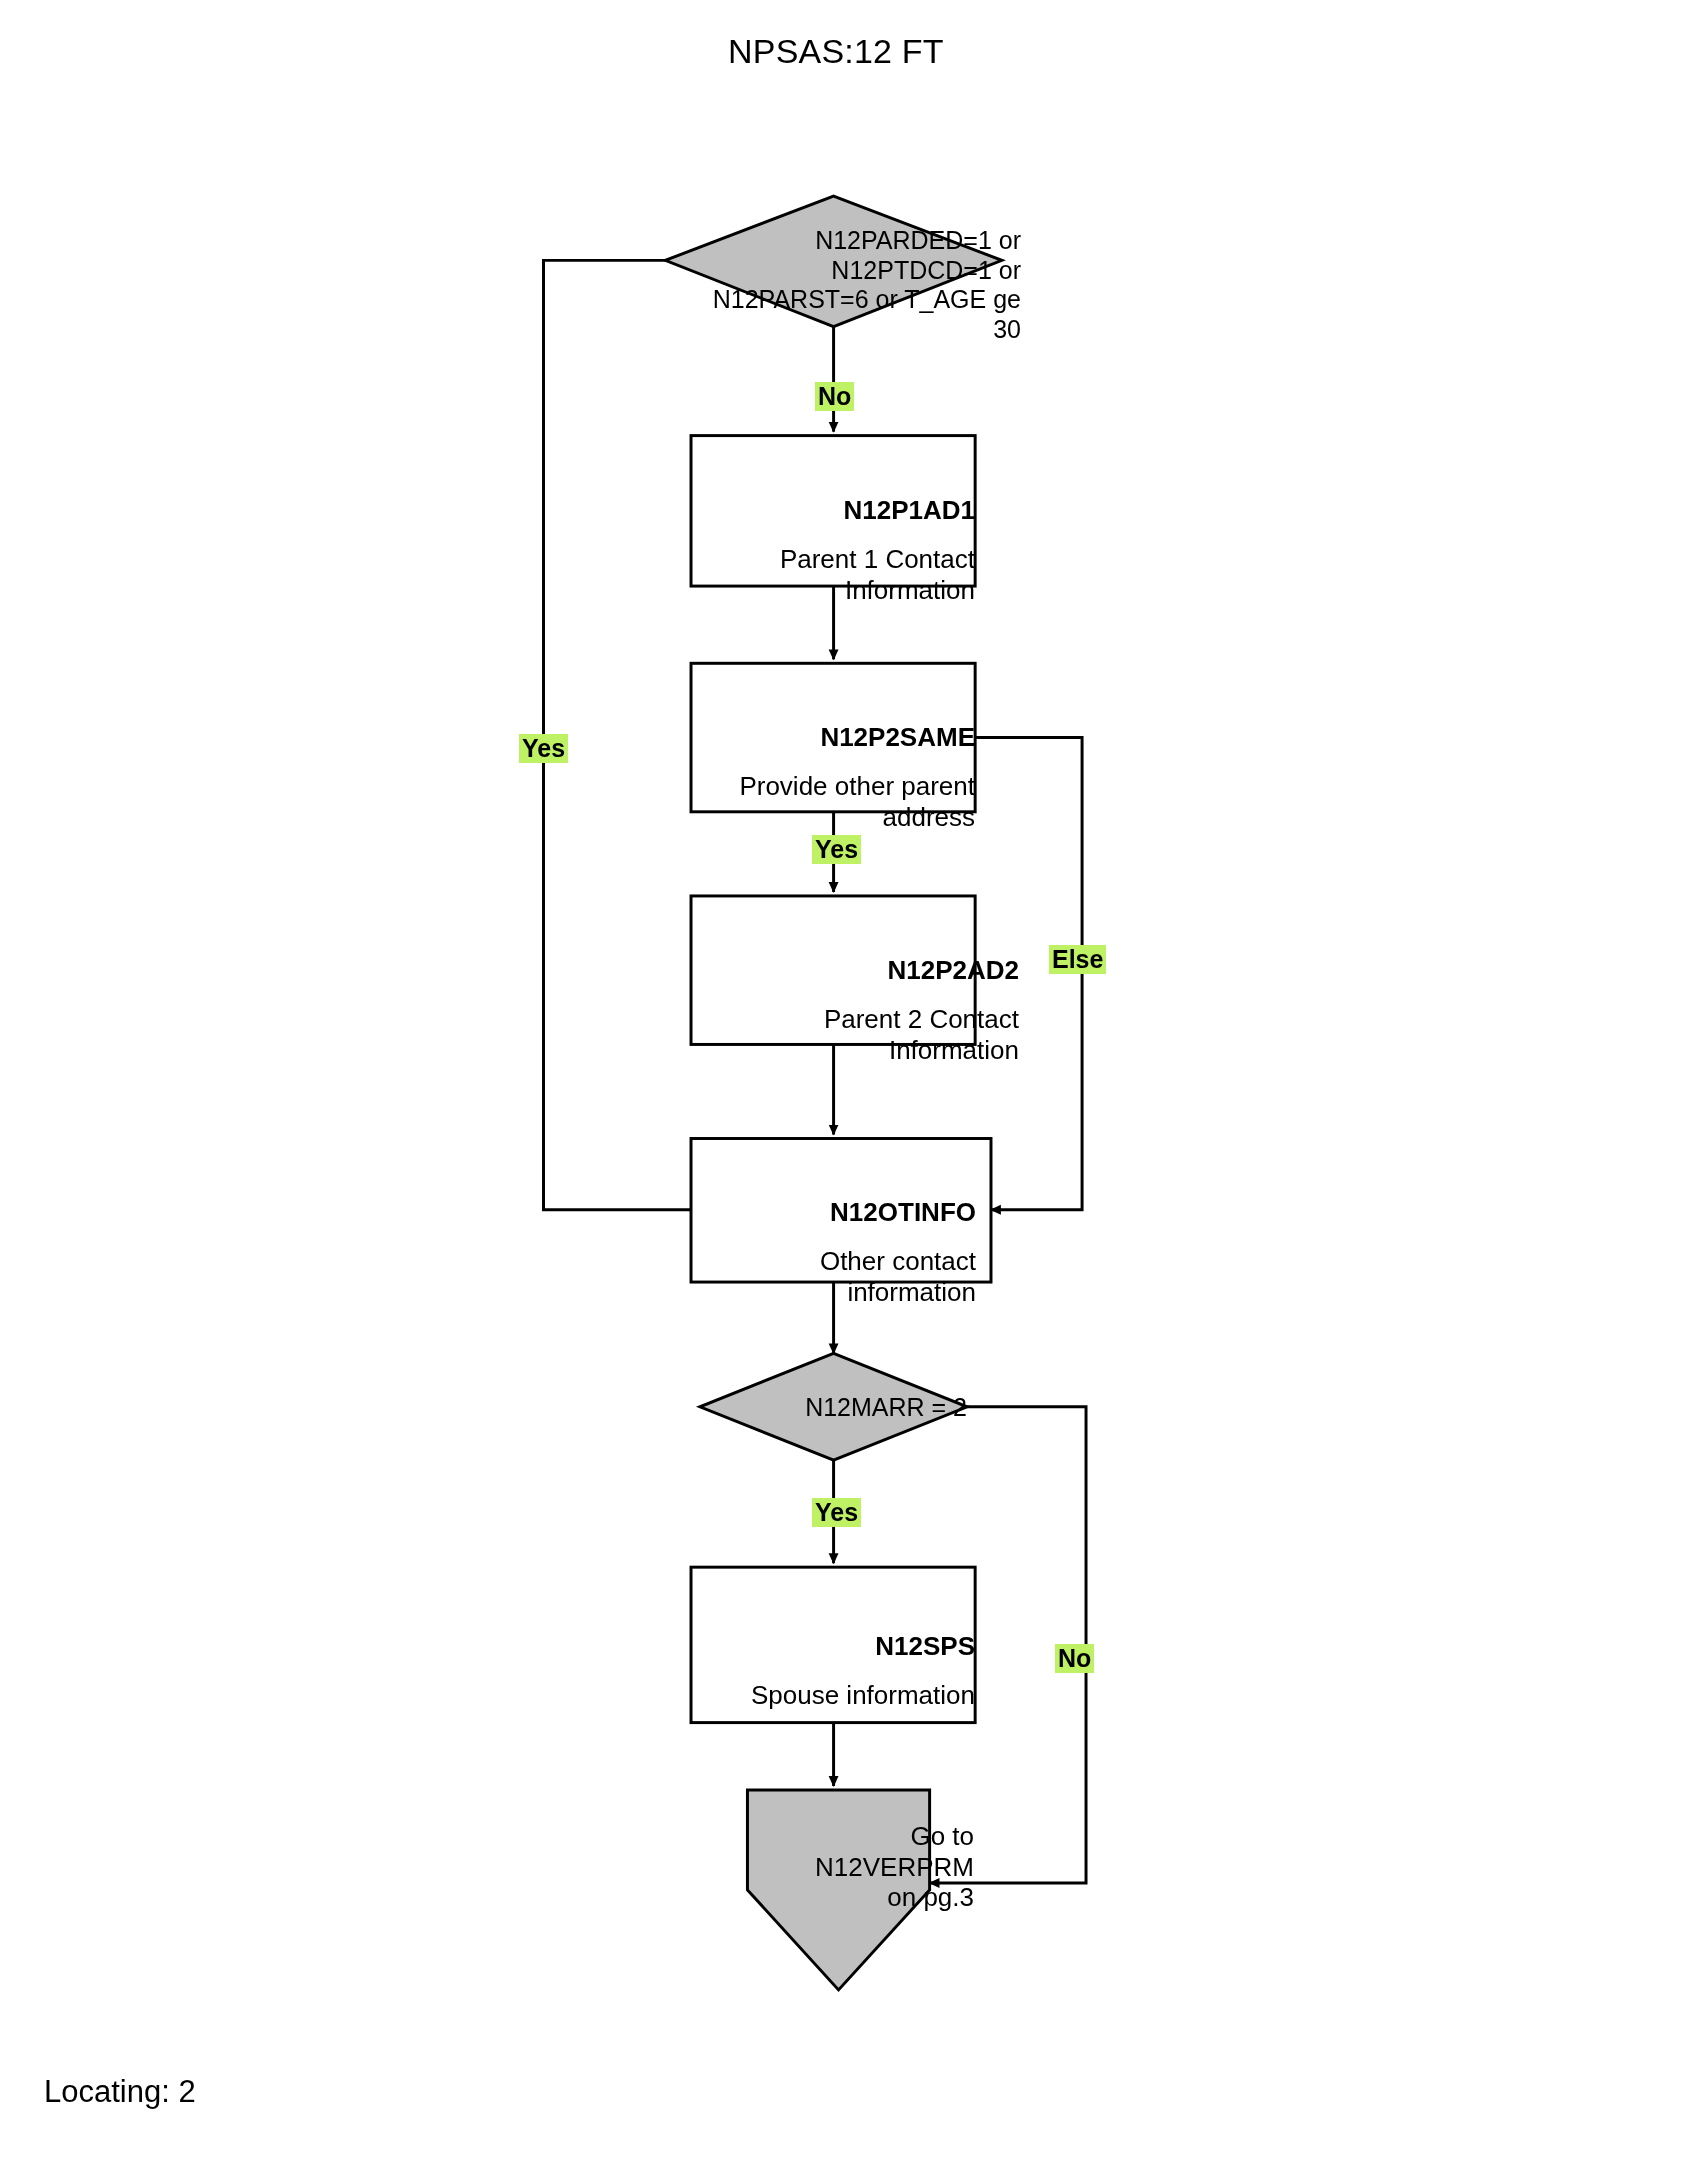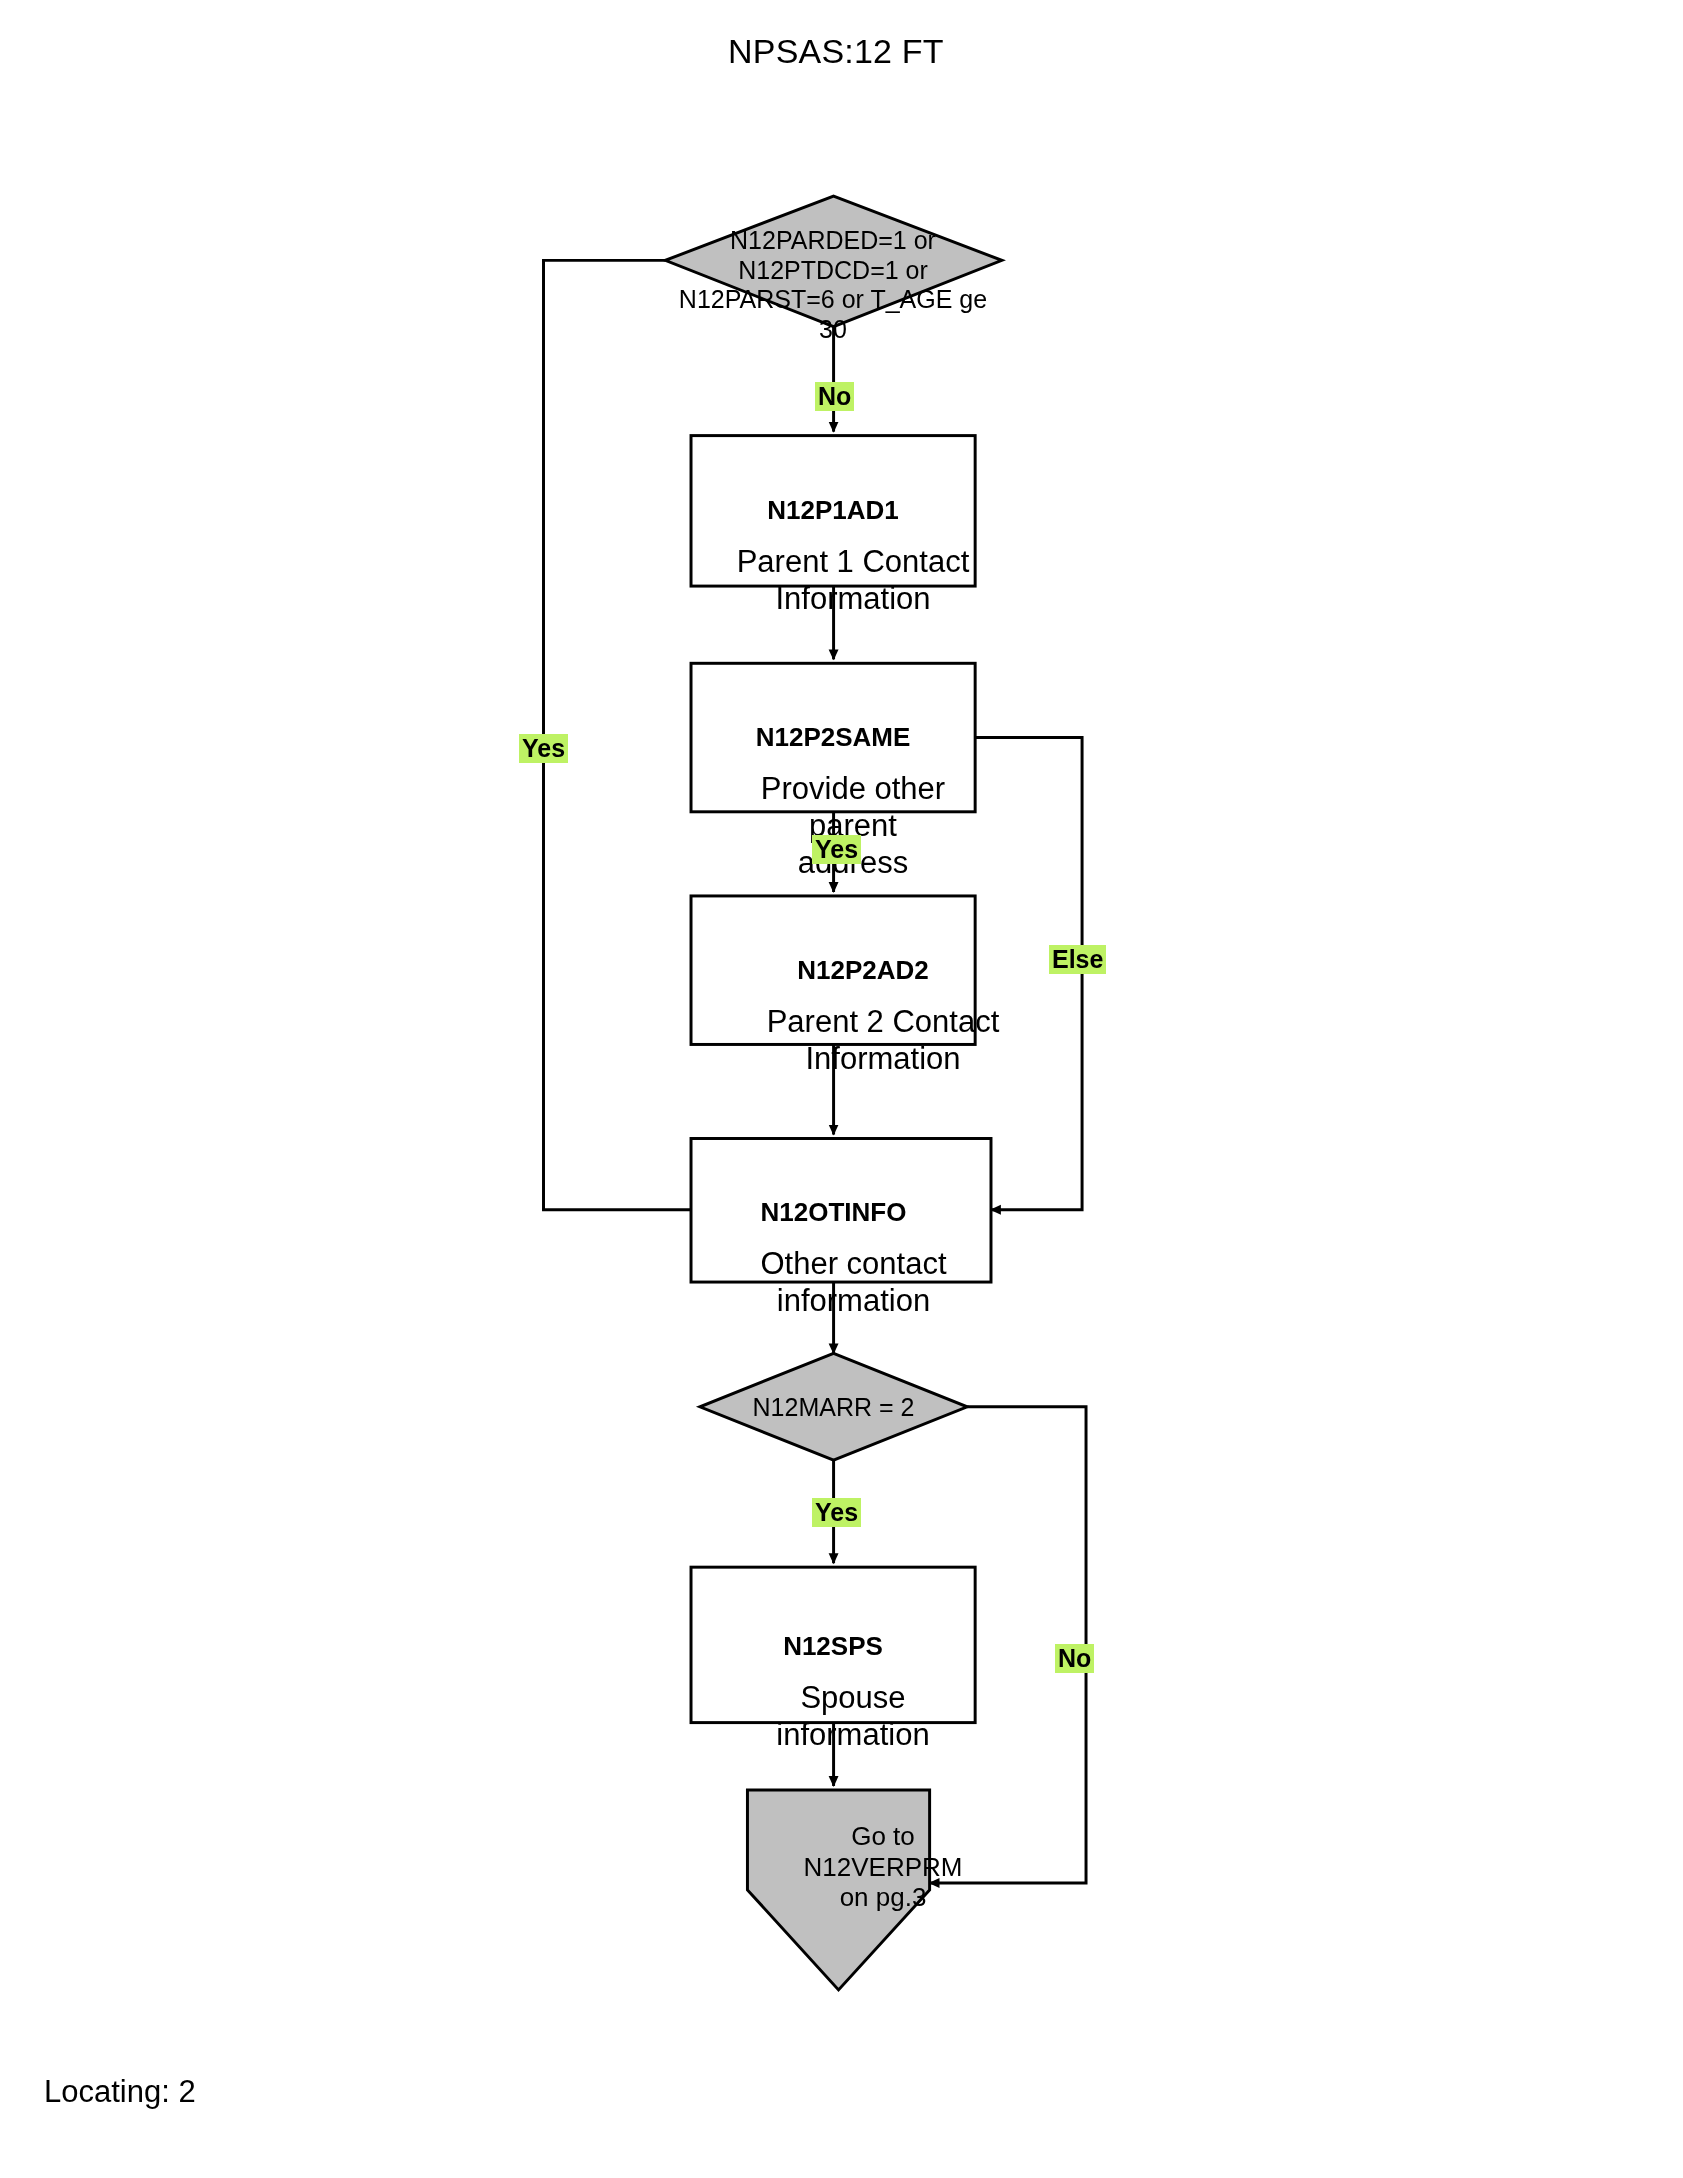--- a/index.html
+++ b/index.html
@@ -26,21 +26,21 @@
   }
   svg.flow-canvas {
     position: absolute;
     left: 0;
     top: 0;
     width: 1683px;
     height: 2178px;
   }
   .node-text {
     position: absolute;
-    text-align: center;
+    text-align: right;
     line-height: 1.18;
     pointer-events: none;
     white-space: pre-line;
   }
   .title-text {
     position: absolute;
     font-size: 34px;
     color: #000;
     letter-spacing: 0.2px;
   }
@@ -49,21 +49,21 @@
     font-size: 31px;
     color: #000;
   }
   .proc-name {
     font-weight: bold;
     font-size: 26px;
     display: block;
   }
   .proc-desc {
     font-weight: normal;
-    font-size: 31px;
+    font-size: 26px;
     display: block;
     margin-left: 40px;
   }
   .cond-text {
     font-size: 25px;
     font-weight: normal;
   }
   .edge-label {
     position: absolute;
     font-size: 25px;

